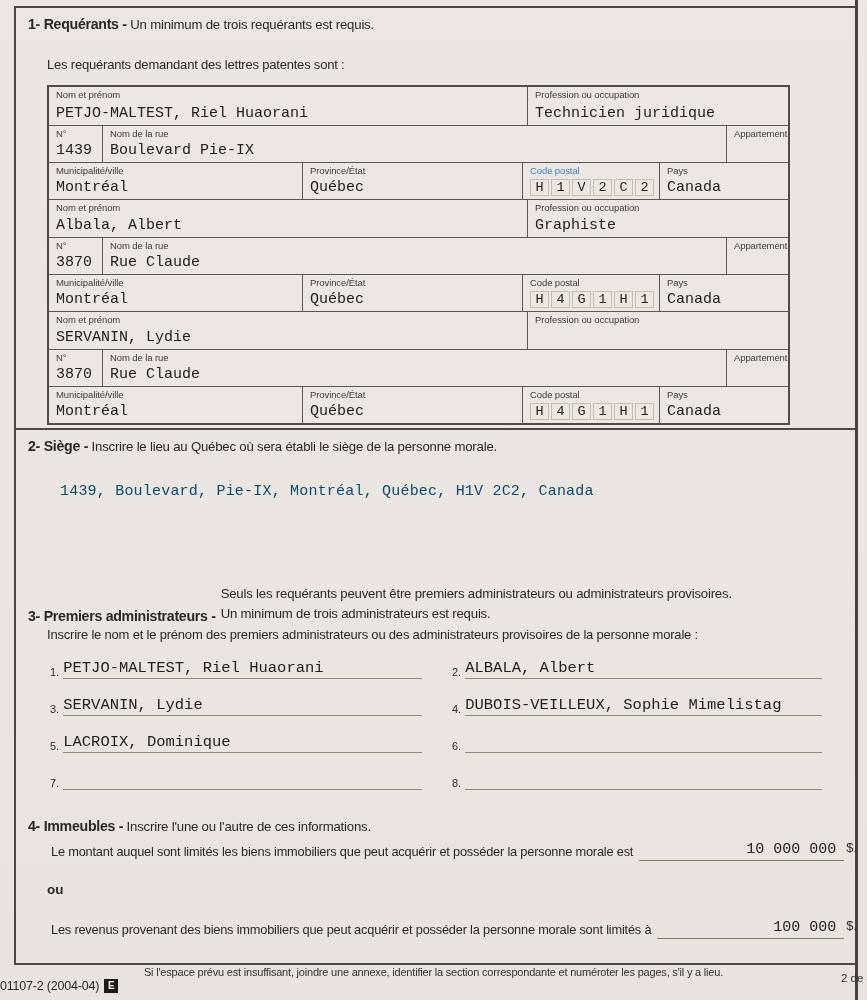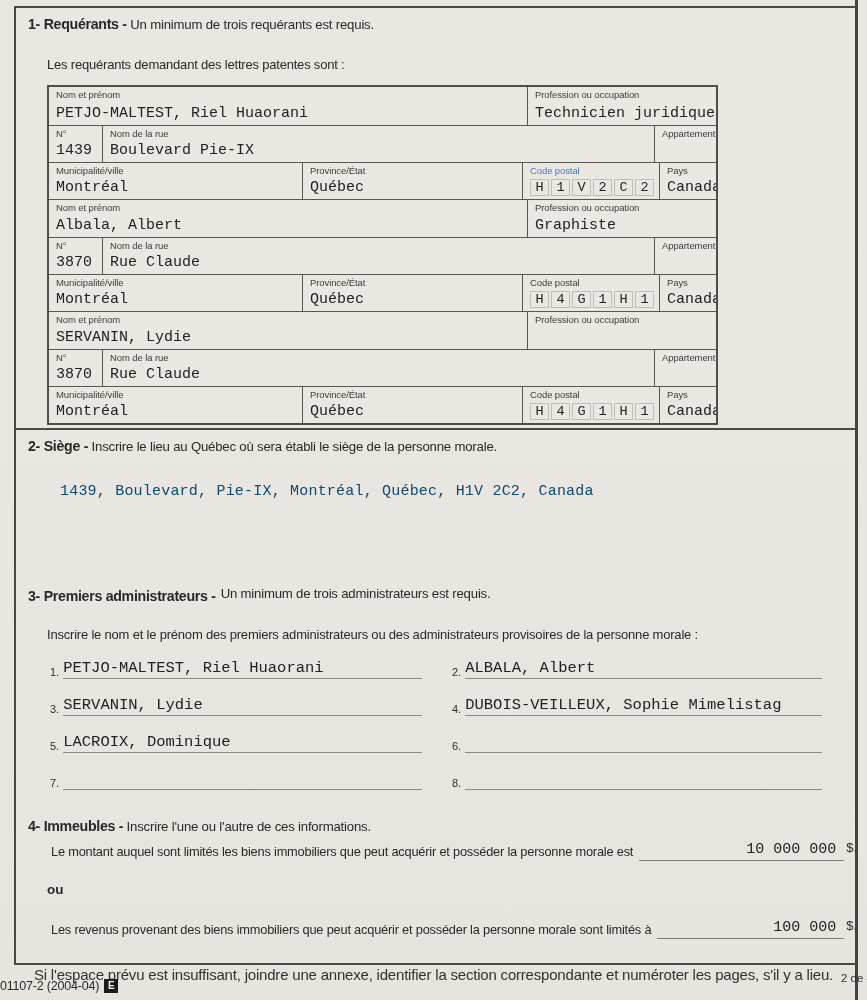--- a/index.html
+++ b/index.html
@@ -25,21 +25,21 @@
   .h3 .lines span { display:block; line-height:1.5; }
   .h4 { left:28px; top:818px; }
 
   .intro-text { position:absolute; font-size:13px; letter-spacing:-0.2px; color:#2a2825; }
   .s1-intro { left:47px; top:57px; }
   .s3-intro { left:47px; top:627px; }
 
   .mono { font-family:"Liberation Mono","DejaVu Sans Mono",monospace; color:#0c4a6e; }
 
   
-  .req-table { position:absolute; left:47px; top:85px; width:671px; border:2px solid #504c48; background:rgba(255,255,255,0.06); }
+  .req-table { position:absolute; left:47px; top:85px; width:743px; border:2px solid #504c48; background:rgba(255,255,255,0.06); }
   .block { }
   .block + .block .rowA { border-top:1px solid #5a5651; }
   .row { display:flex; }
   .rowA { height:38px; }
   .rowB, .rowC { height:37px; border-top:1px solid #5a5651; }
   .cell { display:flex; flex-direction:column; justify-content:space-between;
     padding:2px 4px 2px 7px; border-left:1px solid #5a5651; overflow:hidden; }
   .cell:first-child { border-left:none; }
   .lbl { font-size:9.5px; color:#3d3b38; letter-spacing:-0.1px; white-space:nowrap; }
   .lbl.blue { color:#3e7cc1; }
@@ -69,21 +69,21 @@
   .al1 { top:840px; } .al2 { top:918px; }
   .amount-line .txt { font-size:12.8px; letter-spacing:-0.2px; color:#2a2825; padding-bottom:2px; white-space:nowrap; }
   .amount-line .box { flex:1; border-bottom:1.4px solid #7e7b75; text-align:right;
     font-family:"Liberation Mono","DejaVu Sans Mono",monospace; font-size:15px;
     padding:0 8px 2px 0; white-space:nowrap; color:#232120; margin-left:6px; }
   .amount-line .sfx { font-size:13px; padding-bottom:6px; padding-left:2px; }
   .or-word { position:absolute; left:47px; top:882px; font-size:13.5px; font-weight:bold; color:#2a2825; }
 
   
   .footer-note { position:absolute; left:0; top:966px; width:867px; text-align:center;
-    font-size:15px; letter-spacing:-0.2px; color:#33312e; }
+    font-size:11px; letter-spacing:-0.2px; color:#33312e; }
   .form-number { position:absolute; left:0; top:979px; font-size:12.5px; letter-spacing:-0.2px;
     color:#2a2825; display:flex; align-items:center; }
   .e-badge { display:inline-block; width:14px; height:14px; background:#1c1b19; color:#f2f0ec;
     font-size:10px; font-weight:bold; text-align:center; line-height:14px; margin-left:5px; }
   .page-indicator { position:absolute; right:-6px; top:972px; font-size:11.5px; color:#33312e; }
 </style>
 </head>
 <body>
 
 <div class="scan-edge-right"></div>
@@ -256,20 +256,21 @@
 
 <div class="sec-heading h2">
   <b>2- Siège -</b>
   <span>Inscrire le lieu au Québec où sera établi le siège de la personne morale.</span>
 </div>
 <div class="s2-value mono">1439, Boulevard, Pie-IX, Montréal, Québec, H1V 2C2, Canada</div>
 
 <div class="sec-heading h3">
   <b>3- Premiers administrateurs -</b>
   <span class="lines">
+    <span>Seuls les requérants peuvent être premiers administrateurs ou administrateurs provisoires.</span>
     <span>Un minimum de trois administrateurs est requis.</span>
   </span>
 </div>
 <div class="intro-text s3-intro">Inscrire le nom et le prénom des premiers administrateurs ou des administrateurs provisoires de la personne morale :</div>
 
 <div class="admin-entry col1 r1">
   <span class="num">1.</span>
   <span class="nm">PETJO-MALTEST, Riel Huaorani</span>
 </div>
 <div class="admin-entry col2 r1">

